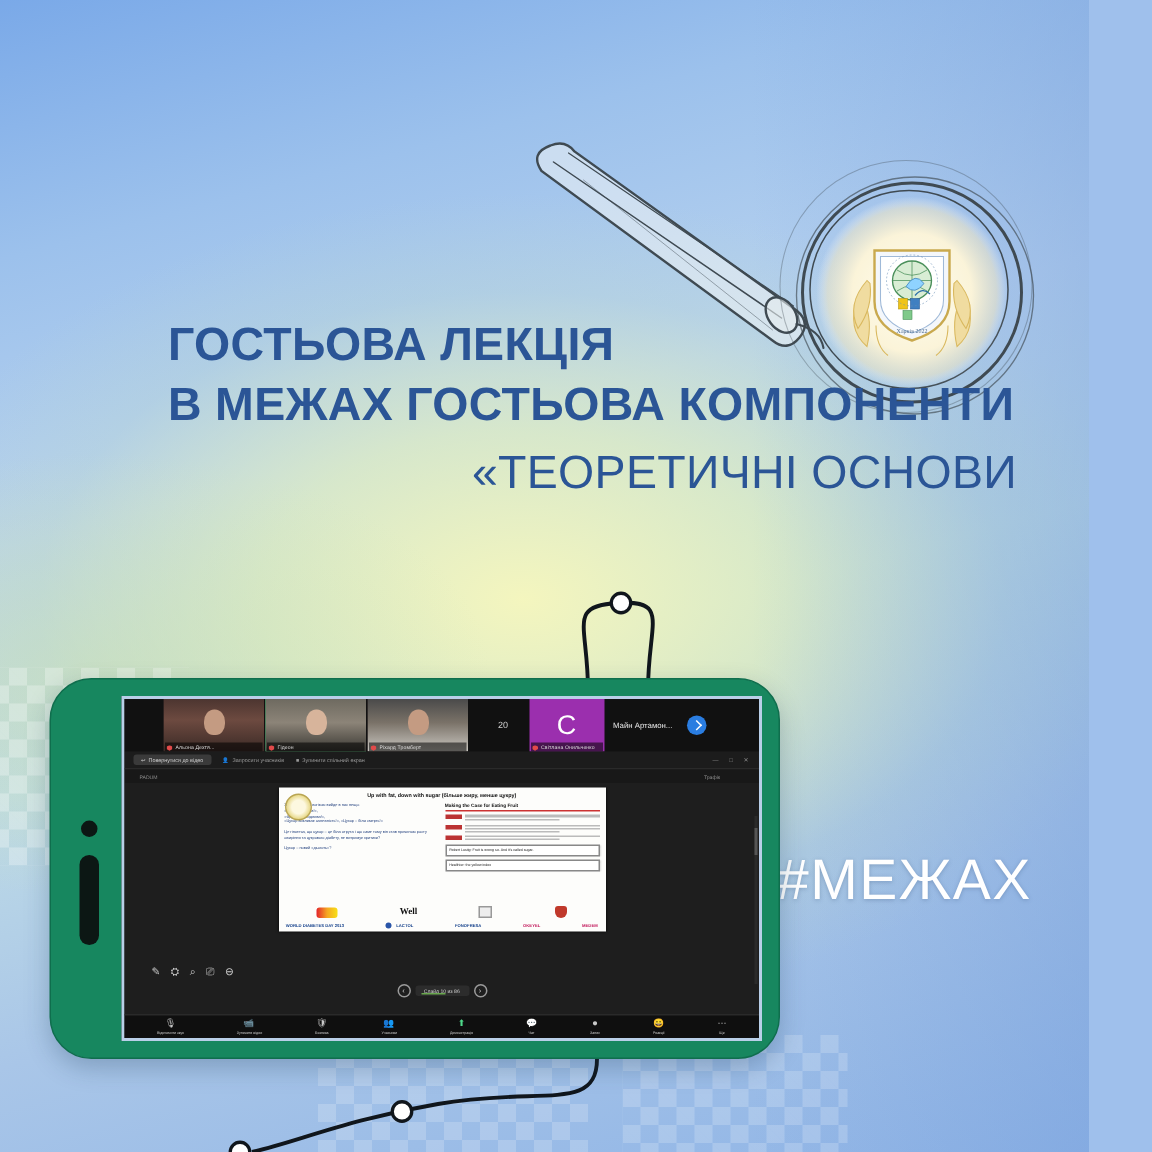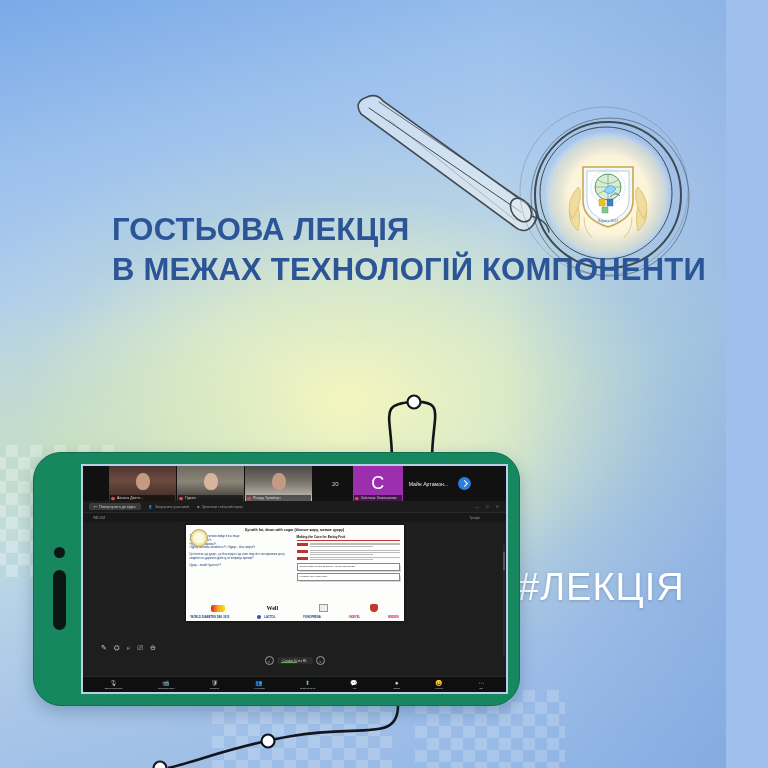--- a/index.html
+++ b/index.html
@@ -294,34 +294,35 @@
         <rect x="-6" y="14" width="6" height="6" fill="#7fc98a" stroke="#4a8f5a" stroke-width=".4"></rect>
 
         <circle cx="0" cy="-6" r="17" fill="none" stroke="#6a8fb5" stroke-width=".4" stroke-dasharray="1.2 1.4"></circle>
         <text x="0" y="29" text-anchor="middle" font-family="Liberation Serif, serif" font-size="4" fill="#4a6a8f">Харків 2022</text>
       </g>
     </svg>
   </div>
 
   <div class="headline">
     <div class="hl-line hl-1">ГОСТЬОВА ЛЕКЦІЯ</div>
-    <div class="hl-line hl-2">В МЕЖАХ ТЕХНОЛОГІЙ КОМПОНЕНТИ</div>
+    <div class="hl-line hl-2">В МЕЖАХ ГОСТЬОВА КОМПОНЕНТИ</div>
+    <div class="hl-line hl-3">«ТЕОРЕТИЧНІ ОСНОВИ</div>
   </div>
 
   <div class="decor">
     <svg width="768" height="768" viewBox="0 0 768 768">
       <path d="M392,460 C392,416 378,404 412,402 C447,400 432,415 432,460" fill="none" stroke="#10161c" stroke-width="2.6"></path>
       <circle cx="414" cy="402" r="6.5" fill="#ffffff" stroke="#10161c" stroke-width="2.2"></circle>
       <path d="M398,706 C398,742 360,724 292,736 C232,746 196,762 168,768" fill="none" stroke="#10161c" stroke-width="2.6"></path>
       <circle cx="268" cy="741" r="6.5" fill="#ffffff" stroke="#10161c" stroke-width="2.2"></circle>
       <circle cx="160" cy="768" r="6.5" fill="#ffffff" stroke="#10161c" stroke-width="2.2"></circle>
     </svg>
   </div>
 
-  <div class="hashtag">#ЛЕКЦІЯ</div>
+  <div class="hashtag">#МЕЖАХ</div>
 
   <div class="phone">
     <div class="phone-cam"></div>
     <div class="phone-btn"></div>
 
     <div class="phone-screen">
       <div class="zoom-ui">
 
         <div class="gallery">
 

